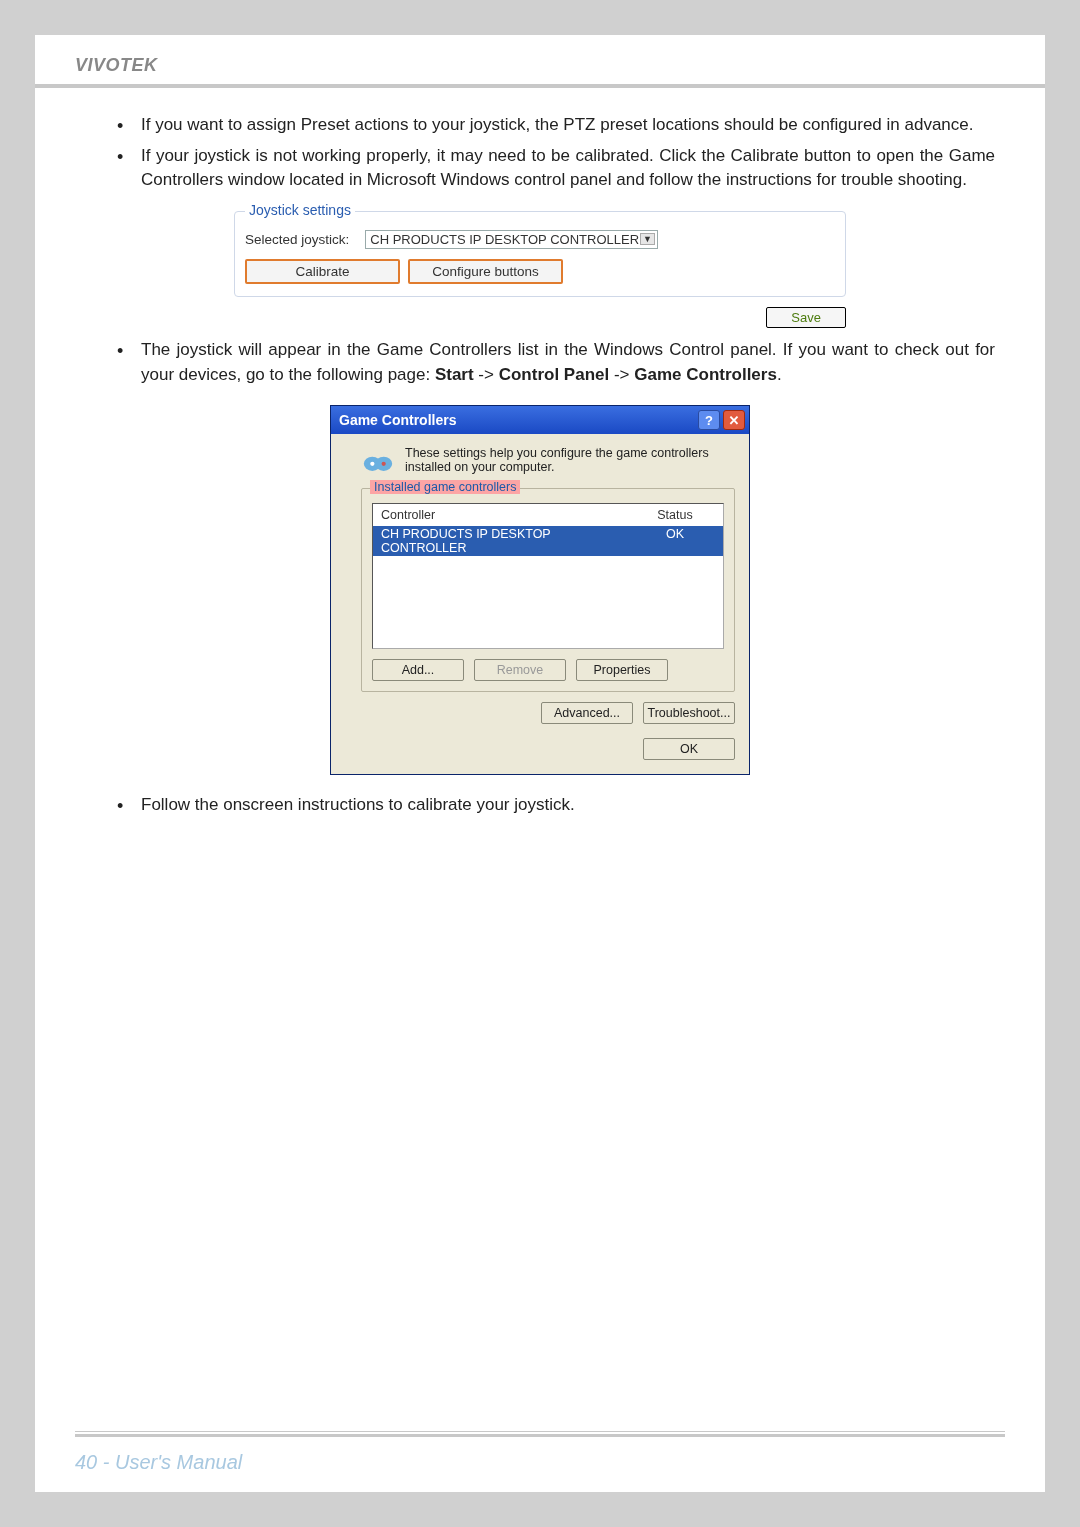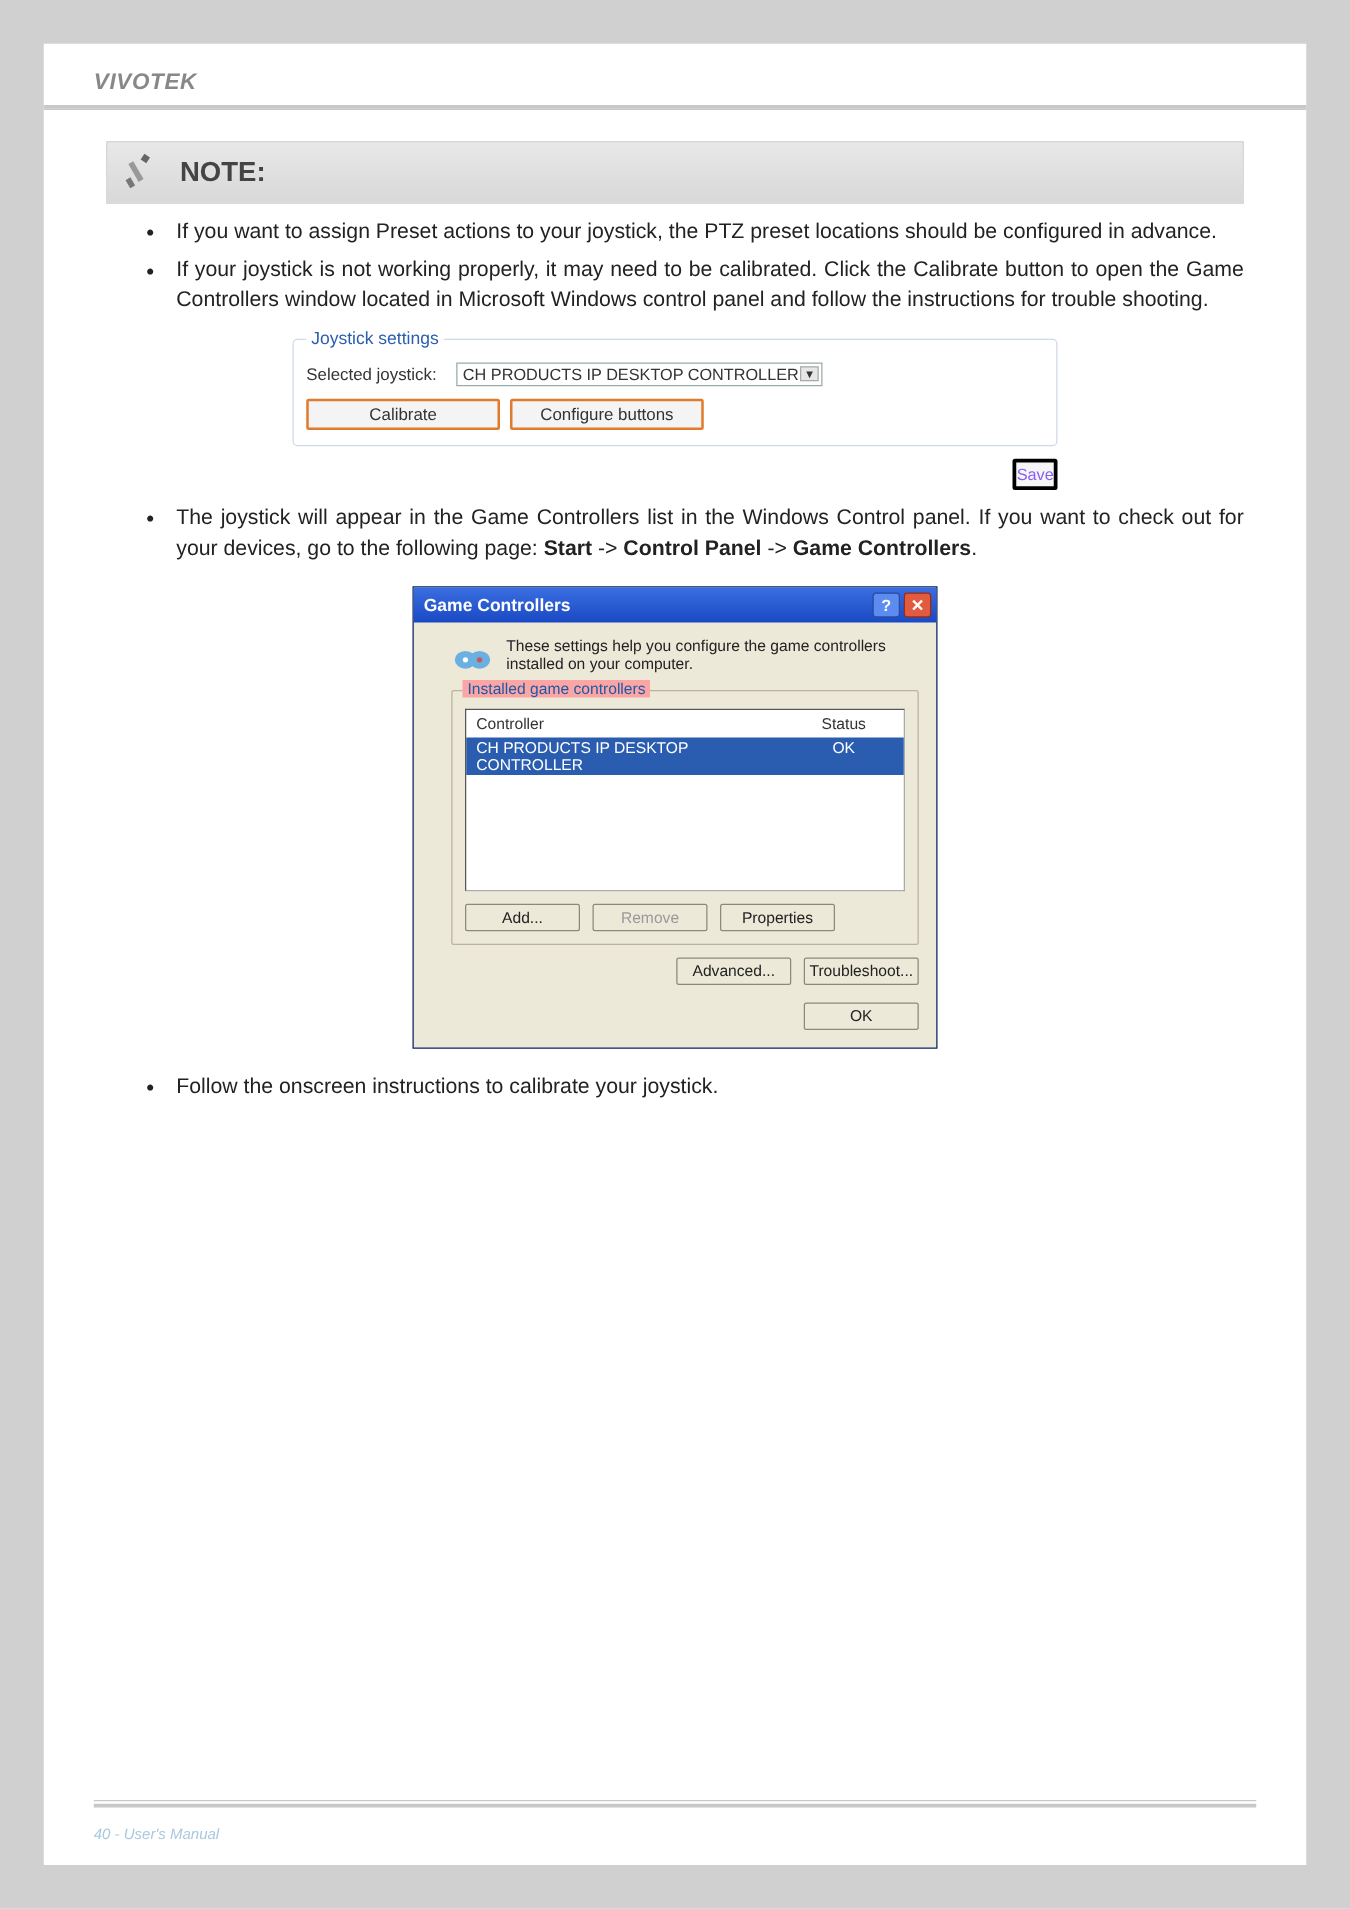--- a/index.html
+++ b/index.html
@@ -77,22 +77,22 @@
     background: #e6e6e6; border: 1px solid #aaa; padding: 0 2px;
   }
   .btn-row { display: flex; gap: 8px; }
   .hl-btn {
     border: 2px solid #e07b2e; background: #f4f4f4;
     padding: 3px 0; width: 155px; text-align: center;
     font-size: 13.5px; color: #333; border-radius: 2px;
   }
   .save-row { text-align: right; margin-top: 10px; }
   .save-btn {
-    display: inline-block; border: 3px solid #000000; background: #f6f6f6;
-    padding: 2px 0; font-size: 13px; border-radius: 2px; color: #8b5cf6;
+    display: inline-block; border: 1px solid #000000; background: #f6f6f6;
+    padding: 2px 24px; font-size: 13px; border-radius: 2px; color: #4d7c0f;
   }
 
   
   .dlg-wrap { display: flex; justify-content: center; margin: 18px 0; }
   .dlg {
     width: 420px; border: 1px solid #0a246a;
     background: #ece9d8; font-family: Tahoma, Arial, sans-serif;
     font-size: 12.5px;
   }
   .titlebar {
@@ -143,44 +143,36 @@
   .btnrow1 { display: flex; gap: 10px; justify-content: flex-start; margin-top: 10px; }
   .btnrow2 { display: flex; gap: 10px; justify-content: flex-end; margin-top: 10px; }
   .btnrow3 { display: flex; justify-content: flex-end; }
   .winbtn.disabled { color: #999; }
 
   .bottom-area {
     position: absolute; bottom: 0; left: 0; right: 0;
     padding: 0 40px 18px 40px;
   }
   .footer-text {
-    font-style: italic; color: #a8c8e0; font-size: 12px; margin-top: 14px;
+    font-style: italic; color: #a8c8e0; font-size: 20px; margin-top: 14px;
   }
 </style>
 </head>
 <body>
 
 <div class="page">
 
   <div class="top-bar">
     <div class="brand">VIVOTEK</div>
   </div>
   <hr class="rule-top">
   <hr class="rule-thin">
 
   <div class="content">
 
-    <div class="note-banner">
-      <svg class="pencil-icon" viewBox="0 0 48 48">
-        <rect x="8" y="30" width="6" height="10" fill="#777" transform="rotate(-30 11 35)"></rect>
-        <rect x="14" y="12" width="6" height="22" fill="#999" transform="rotate(-30 17 23)"></rect>
-        <polygon points="26,4 32,8 28,14 22,10" fill="#666"></polygon>
-      </svg>
-      <div class="note-title">NOTE:</div>
-    </div>
 
     <ul class="bullets">
       <li>If you want to assign Preset actions to your joystick, the PTZ preset locations should be configured in advance.</li>
       <li>If your joystick is not working properly, it may need to be calibrated. Click the Calibrate button to open the Game Controllers window located in Microsoft Windows control panel and follow the instructions for trouble shooting.</li>
     </ul>
 
     <div class="js-panel-wrap">
       <div class="js-panel">
         <div class="fs-frame">
           <div class="fs-legend">Joystick settings</div>

